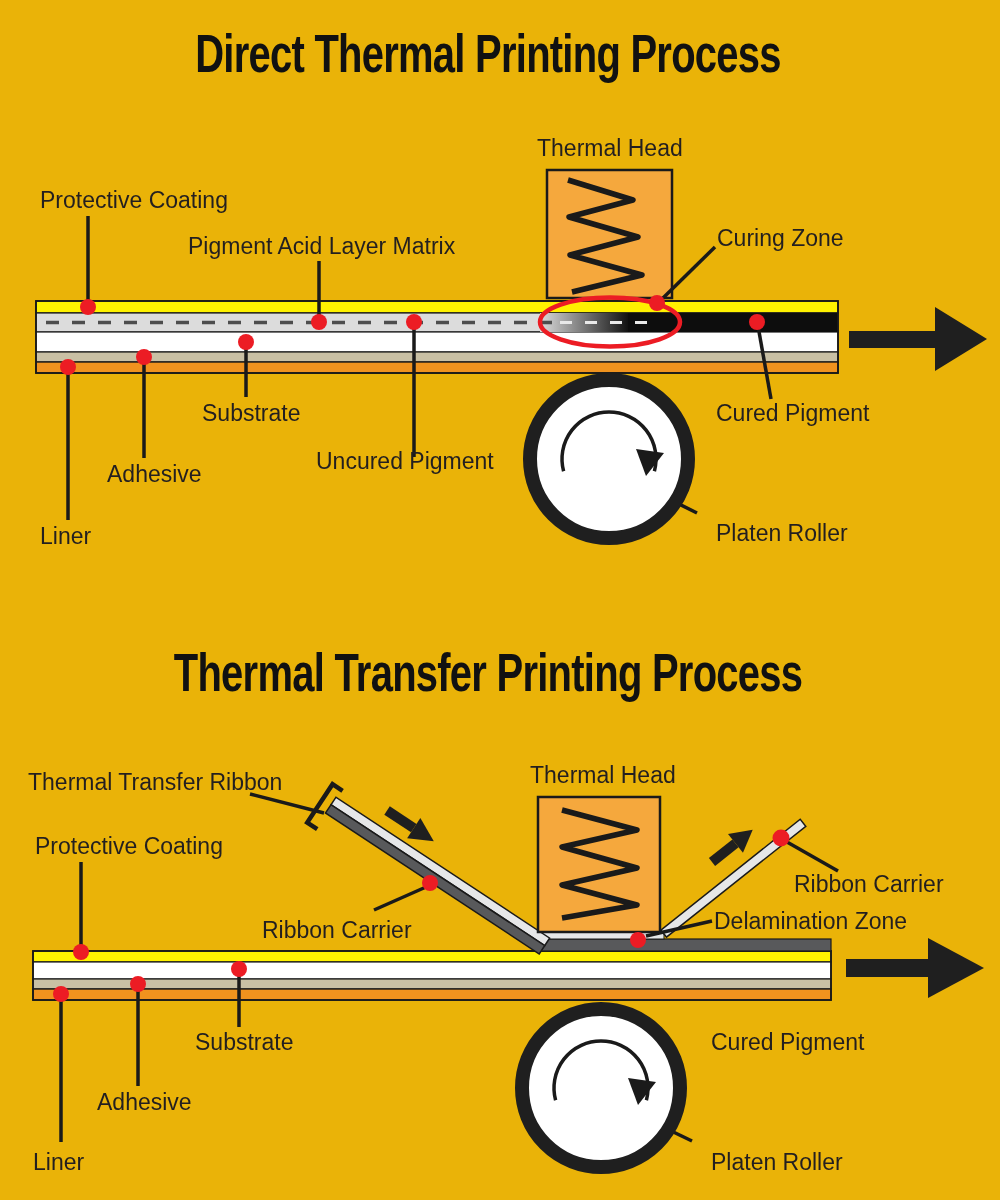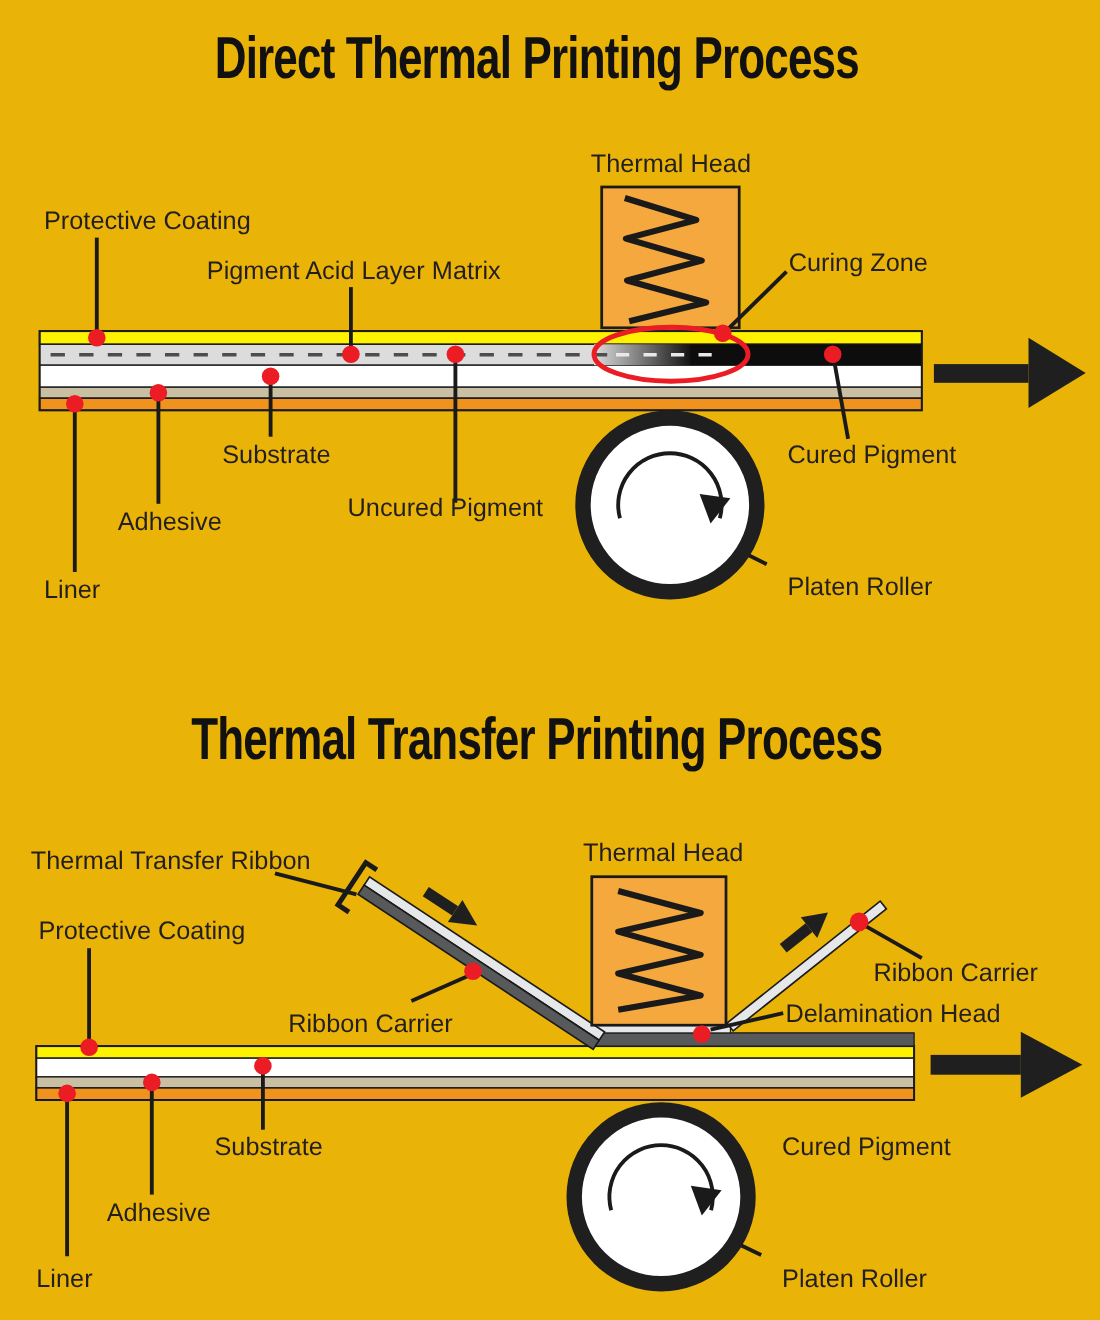--- a/index.html
+++ b/index.html
@@ -165,21 +165,21 @@
   <div class="lbl" style="left:716px;top:400px">Cured Pigment</div>
   <div class="lbl" style="left:107px;top:461px">Adhesive</div>
   <div class="lbl" style="left:316px;top:448px">Uncured Pigment</div>
   <div class="lbl" style="left:40px;top:523px">Liner</div>
   <div class="lbl" style="left:716px;top:520px">Platen Roller</div>
 
   <div class="lbl" style="left:28px;top:769px">Thermal Transfer Ribbon</div>
   <div class="lbl" style="left:530px;top:762px">Thermal Head</div>
   <div class="lbl" style="left:35px;top:833px">Protective Coating</div>
   <div class="lbl" style="left:794px;top:871px">Ribbon Carrier</div>
-  <div class="lbl" style="left:714px;top:908px">Delamination Head</div>
+  <div class="lbl" style="left:714px;top:908px">Delamination Zone</div>
   <div class="lbl" style="left:262px;top:917px">Ribbon Carrier</div>
   <div class="lbl" style="left:195px;top:1029px">Substrate</div>
   <div class="lbl" style="left:711px;top:1029px">Cured Pigment</div>
   <div class="lbl" style="left:97px;top:1089px">Adhesive</div>
   <div class="lbl" style="left:33px;top:1149px">Liner</div>
   <div class="lbl" style="left:711px;top:1149px">Platen Roller</div>
 
 </div>
 
 </body></html>

